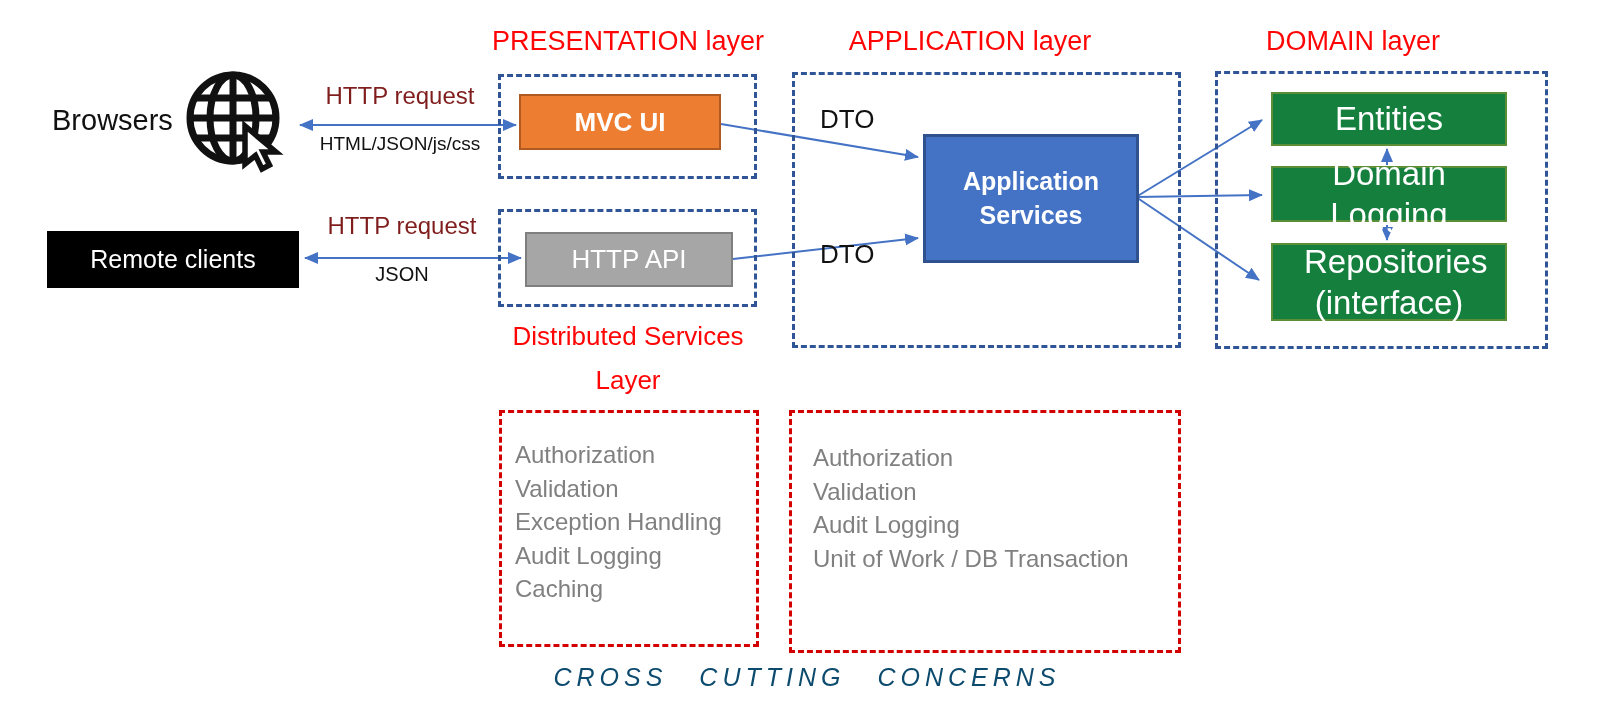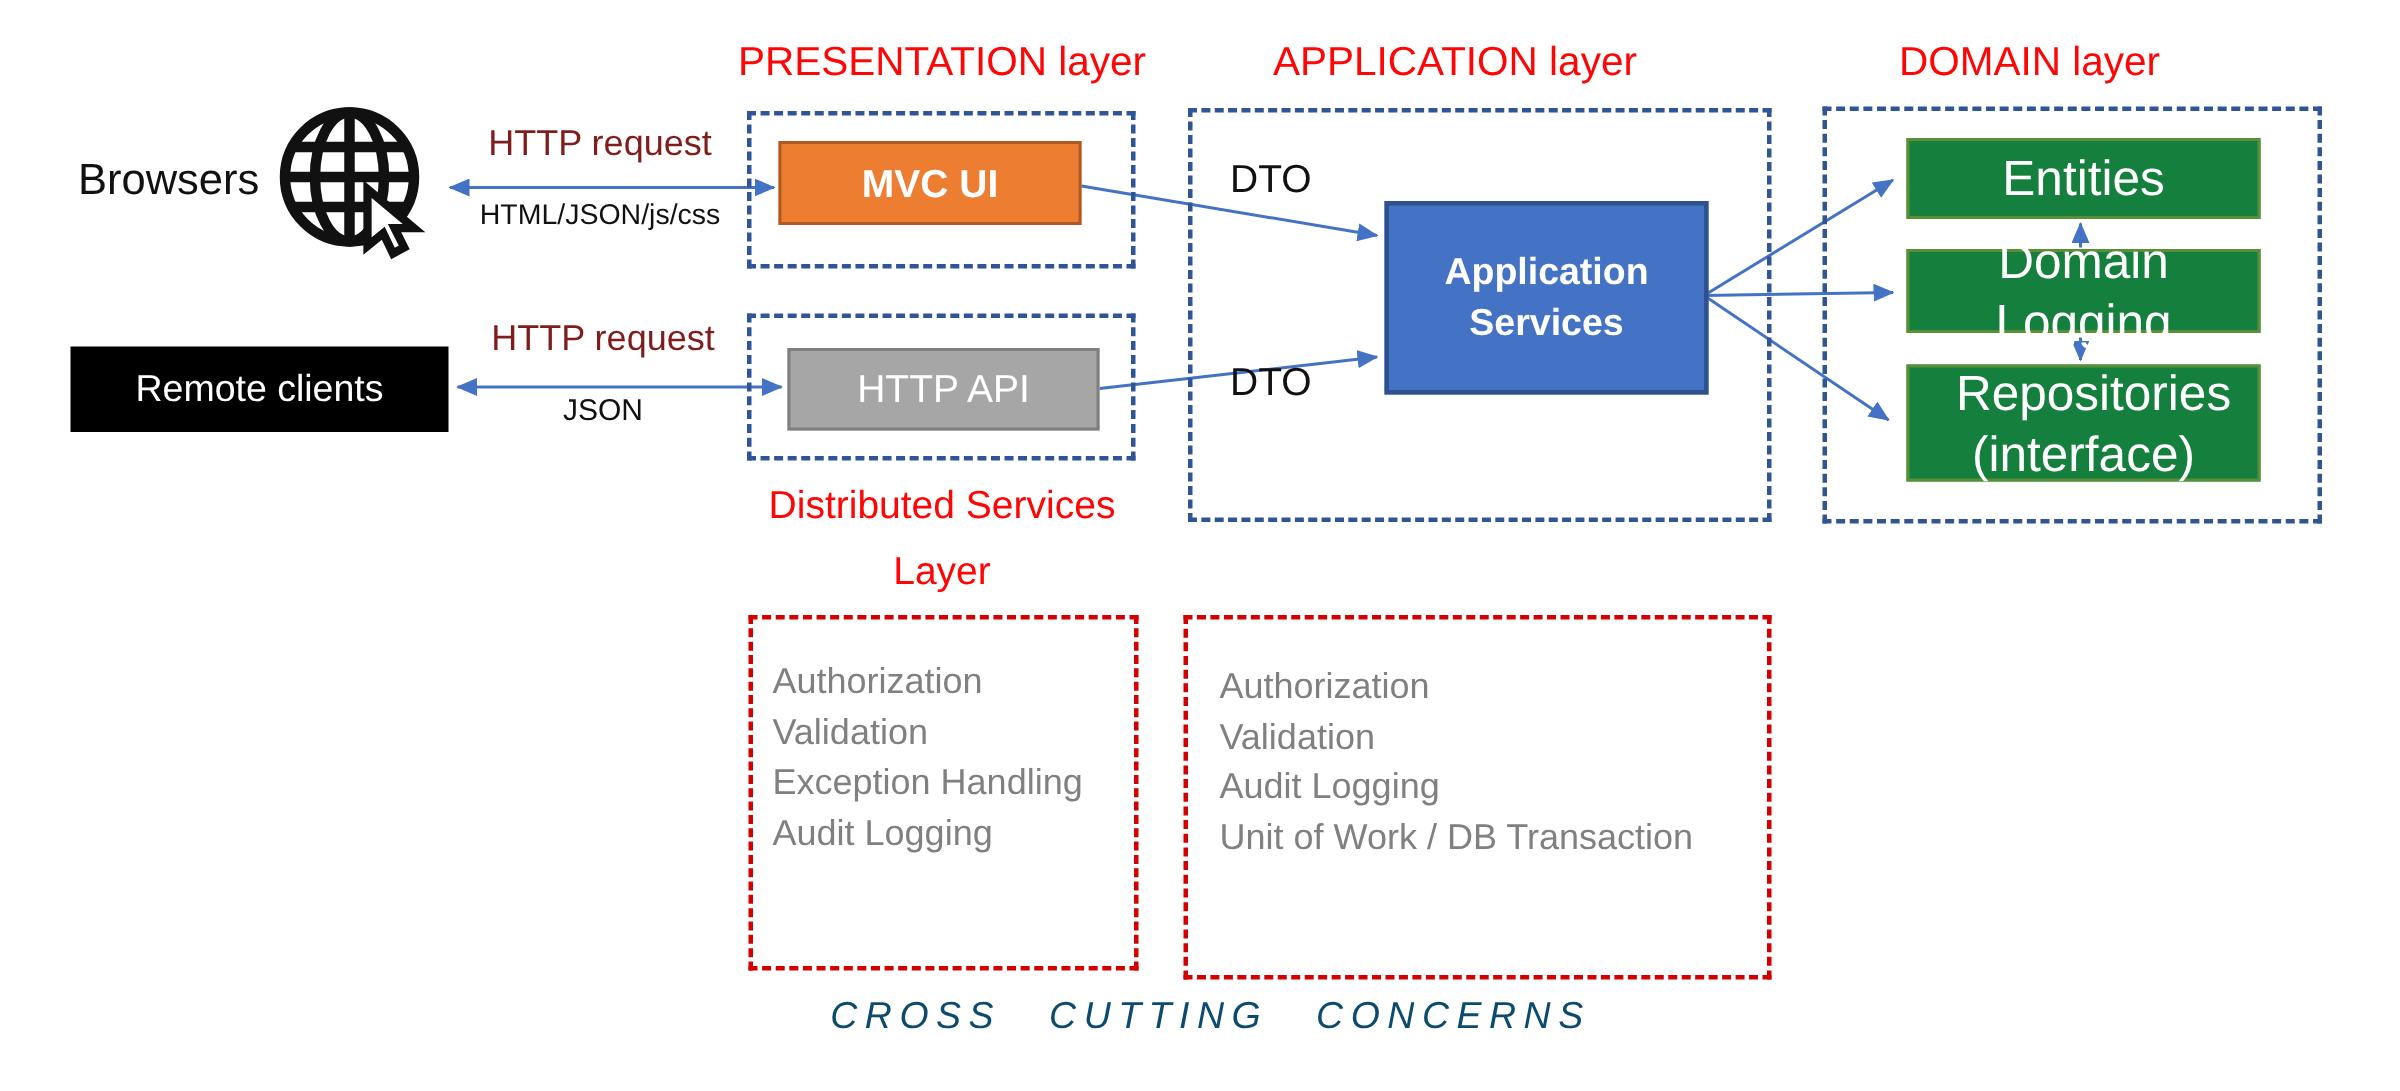--- a/index.html
+++ b/index.html
@@ -160,20 +160,21 @@
     <div>Distributed Services</div>
     <div>Layer</div>
   </div>
 
   <div id="cc-box-1" class="abs dash-red"></div>
   <div id="cc-list-1" class="abs cc-list">
       <div>Authorization</div>
       <div>Validation</div>
       <div>Exception Handling</div>
       <div>Audit Logging</div>
+      <div>Caching</div>
     </div>
   <div id="cc-box-2" class="abs dash-red"></div>
   <div id="cc-list-2" class="abs cc-list">
       <div>Authorization</div>
       <div>Validation</div>
       <div>Audit Logging</div>
       <div>Unit of Work / DB Transaction</div>
     </div>
 
   <div id="cross-cutting-footer" class="abs">CROSS CUTTING CONCERNS</div>

